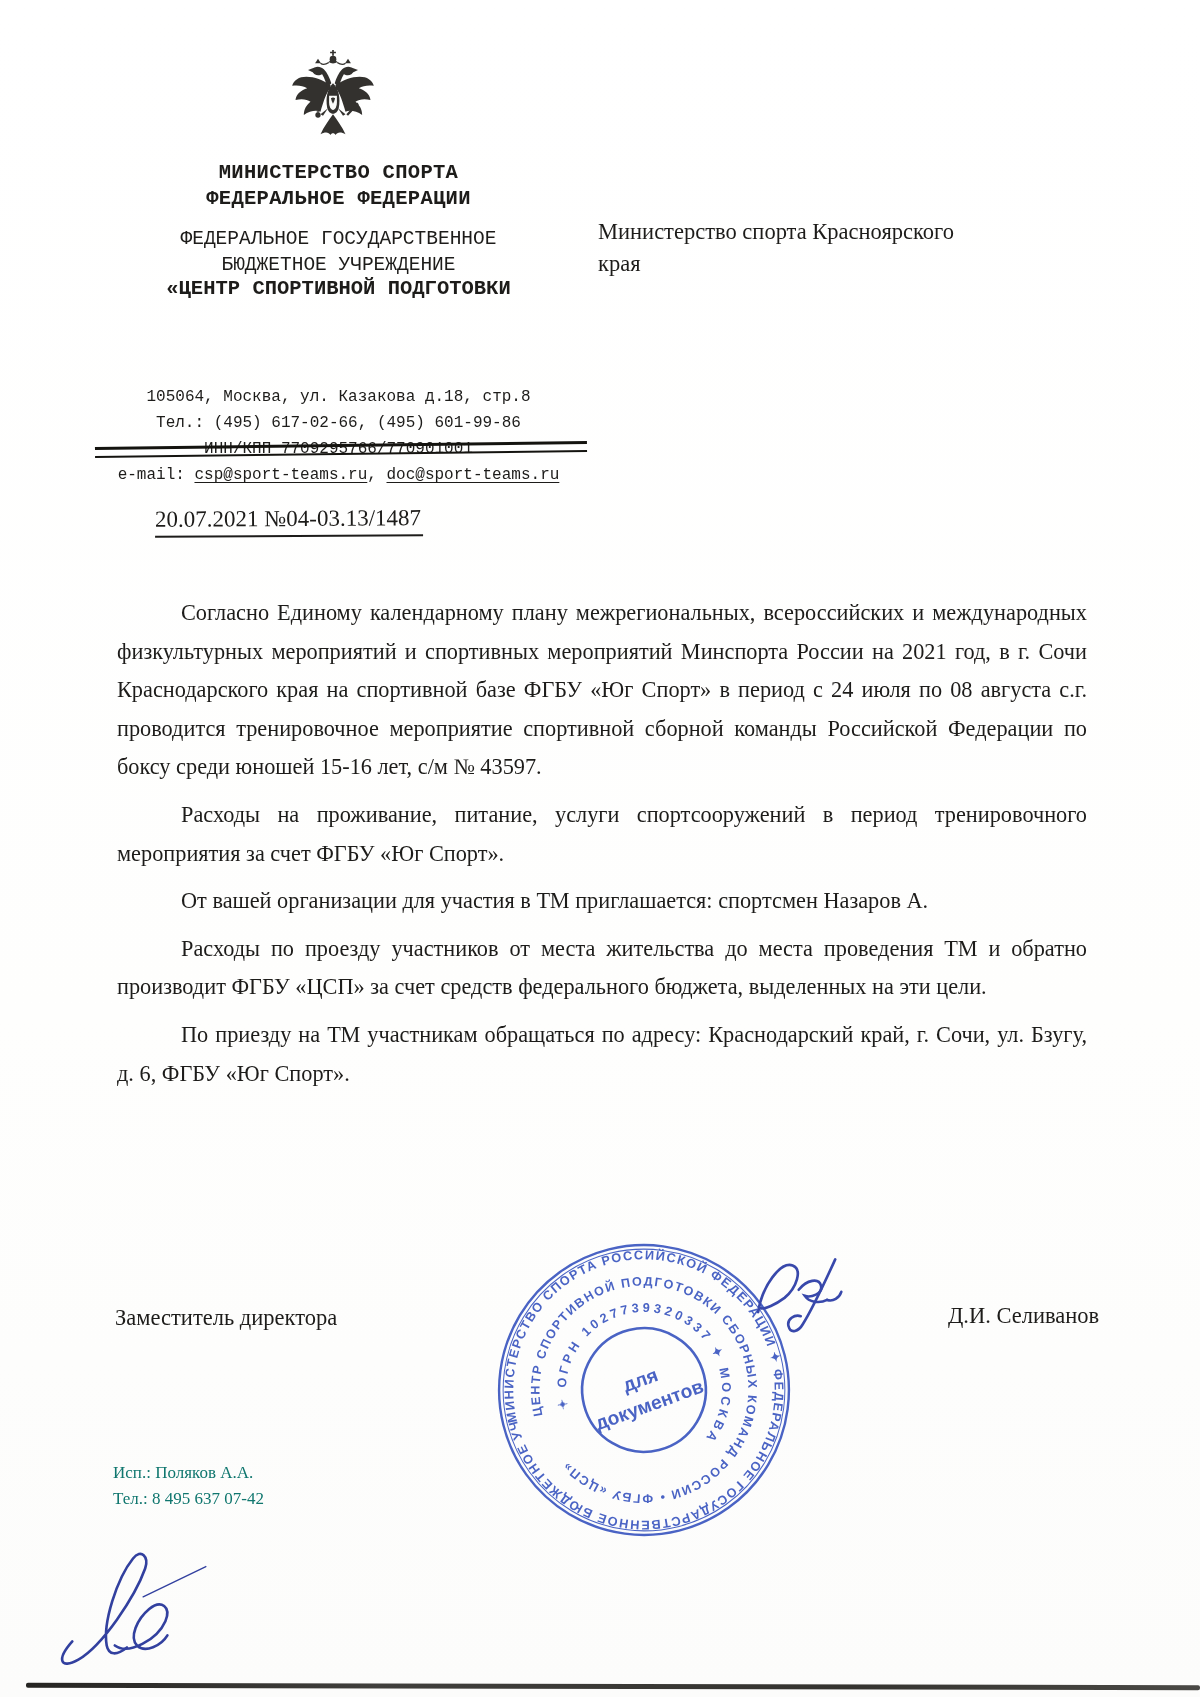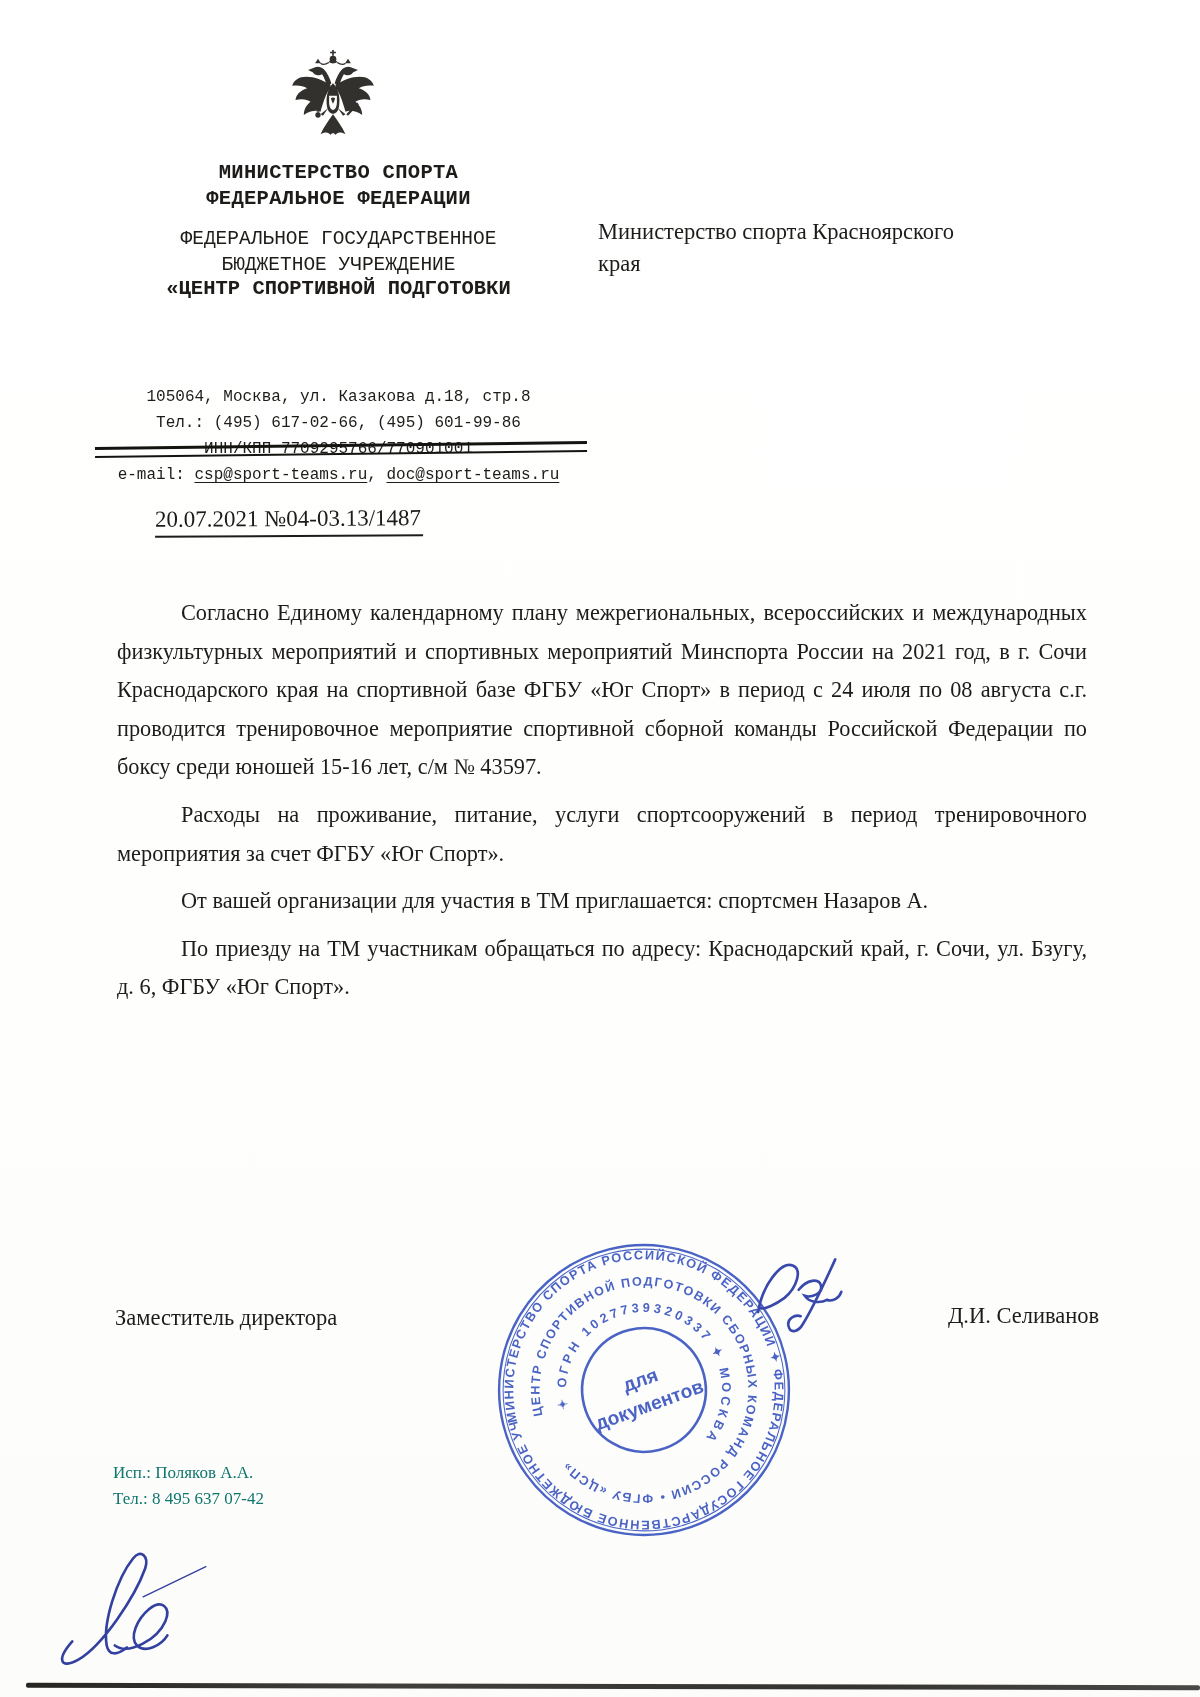--- a/index.html
+++ b/index.html
@@ -94,20 +94,21 @@
 </div>
 
 <div class="abs ref">
   <span class="u">20.07.2021 №04-03.13/1487</span>
 </div>
 
 <div class="abs body-text">
   <p>Согласно Единому календарному плану межрегиональных, всероссийских и международных физкультурных мероприятий и спортивных мероприятий Минспорта России на 2021 год, в г. Сочи Краснодарского края на спортивной базе ФГБУ «Юг Спорт» в период с 24 июля по 08 августа с.г. проводится тренировочное мероприятие спортивной сборной команды Российской Федерации по боксу среди юношей 15-16 лет, с/м № 43597.</p>
   <p>Расходы на проживание, питание, услуги спортсооружений в период тренировочного мероприятия за счет ФГБУ «Юг Спорт».</p>
   <p>От вашей организации для участия в ТМ приглашается: спортсмен Назаров А.</p>
+  <p>Расходы по проезду участников от места жительства до места проведения ТМ и обратно производит ФГБУ «ЦСП» за счет средств федерального бюджета, выделенных на эти цели.</p>
   <p>По приезду на ТМ участникам обращаться по адресу: Краснодарский край, г. Сочи, ул. Бзугу, д. 6, ФГБУ «Юг Спорт».</p>
 </div>
 
 <div class="abs sig-title">Заместитель директора</div>
 <div class="abs sig-name">Д.И. Селиванов</div>
 
 <div class="abs stamp-wrap">
   <svg viewBox="0 0 300 300" width="304" height="304" aria-hidden="true">
     <defs>
       <path id="rOut" d="M150,150 m-129,0 a129,129 0 1,1 258,0 a129,129 0 1,1 -258,0"></path>

